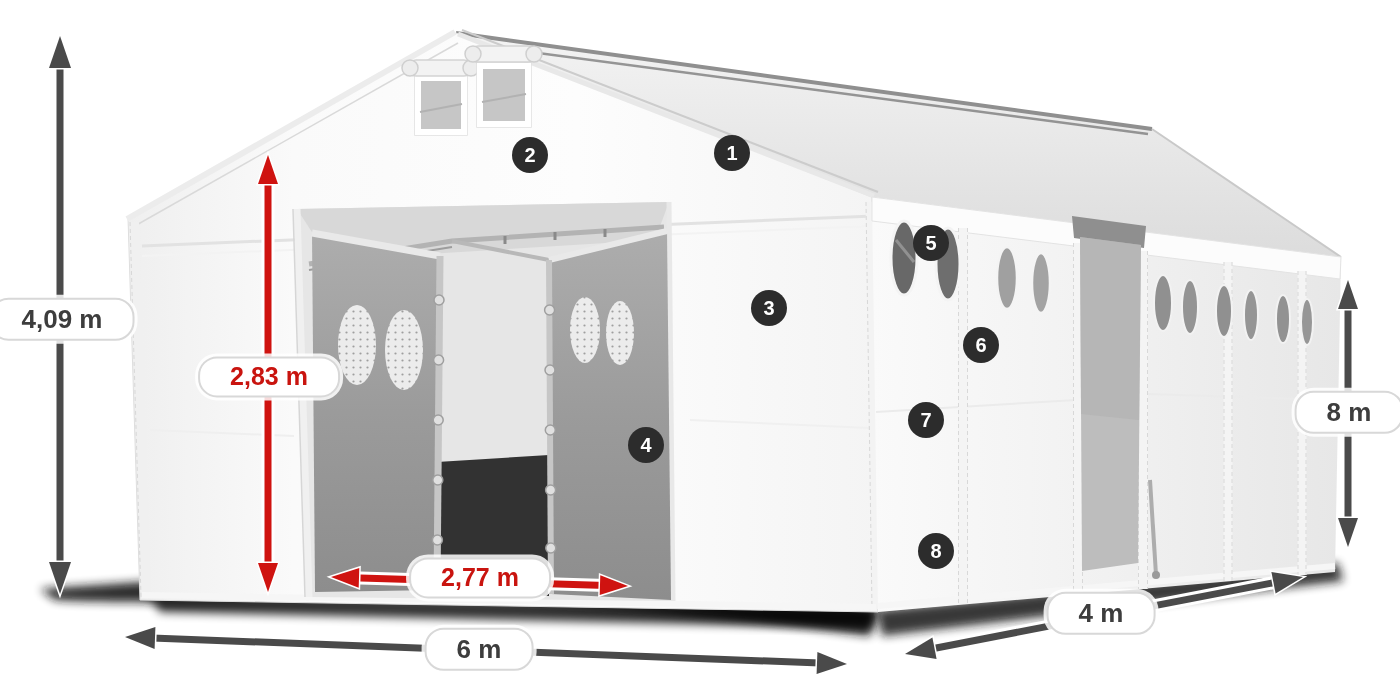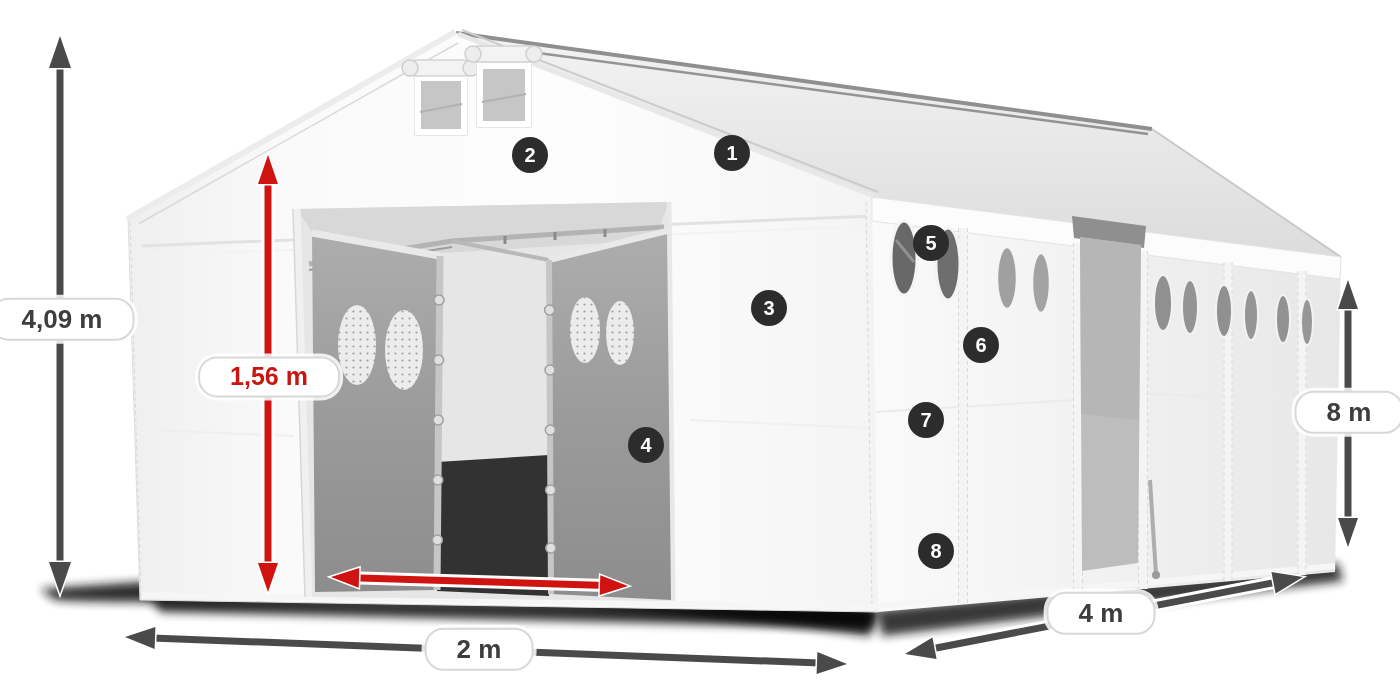--- a/index.html
+++ b/index.html
@@ -238,18 +238,19 @@
 <div class="badge" style="left:732px;top:153px">1</div>
 <div class="badge" style="left:530px;top:155px">2</div>
 <div class="badge" style="left:769px;top:308px">3</div>
 <div class="badge" style="left:646px;top:445px">4</div>
 <div class="badge" style="left:931px;top:243px">5</div>
 <div class="badge" style="left:981px;top:345px">6</div>
 <div class="badge" style="left:926px;top:420px">7</div>
 <div class="badge" style="left:936px;top:551px">8</div>
 
 <div class="dim-label" style="left:62px;top:319px">4,09 m</div>
-<div class="dim-label red" style="left:269px;top:377px">1,56 m</div>
-<div class="dim-label" style="left:479px;top:649px">2 m</div>
+<div class="dim-label red" style="left:269px;top:377px">2,83 m</div>
+<div class="dim-label red" style="left:480px;top:578px">2,77 m</div>
+<div class="dim-label" style="left:479px;top:649px">6 m</div>
 <div class="dim-label" style="left:1101px;top:613px">4 m</div>
 <div class="dim-label" style="left:1349px;top:412px">8 m</div>
 
 </div>
 
 </body></html>

